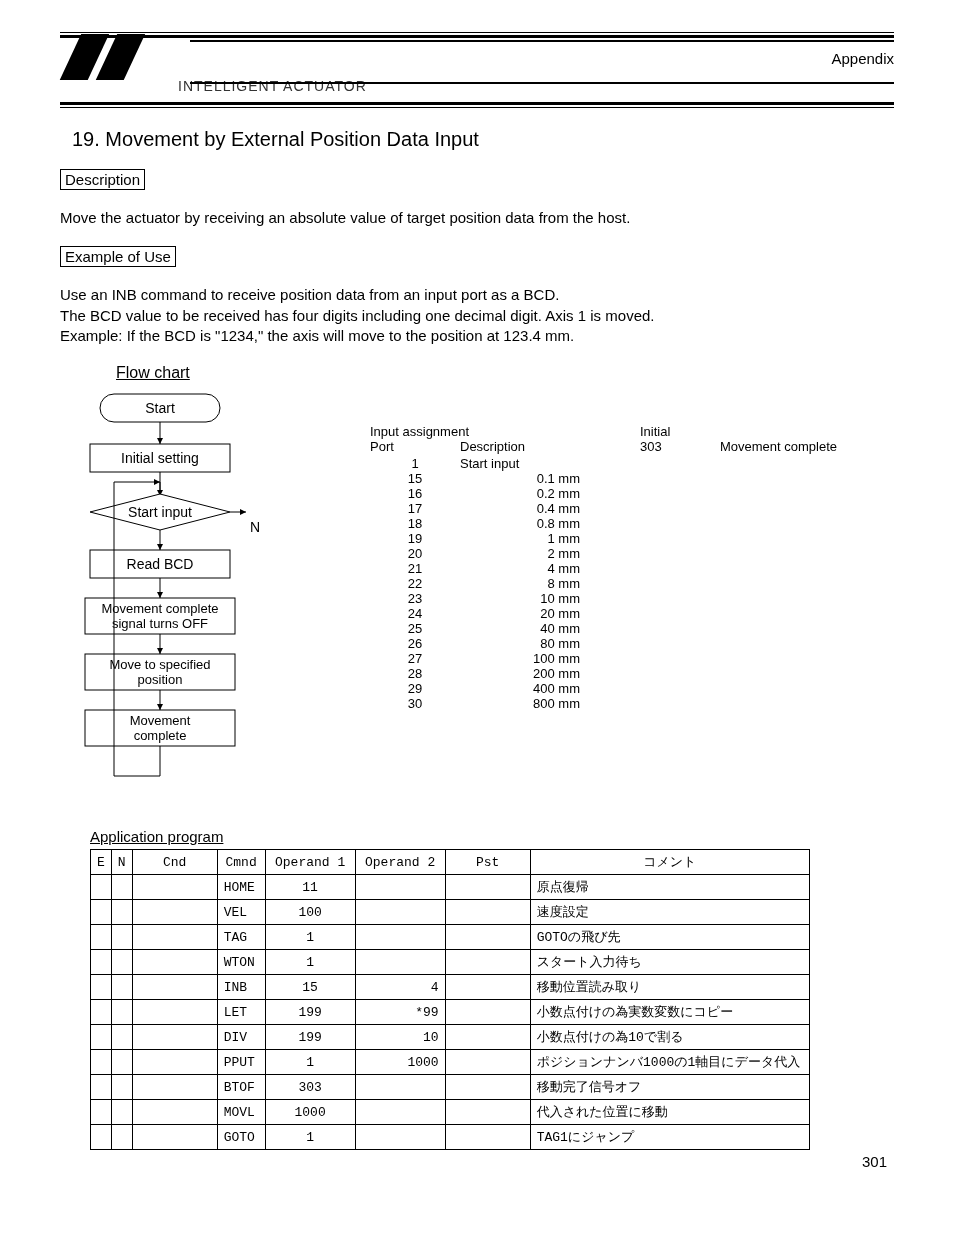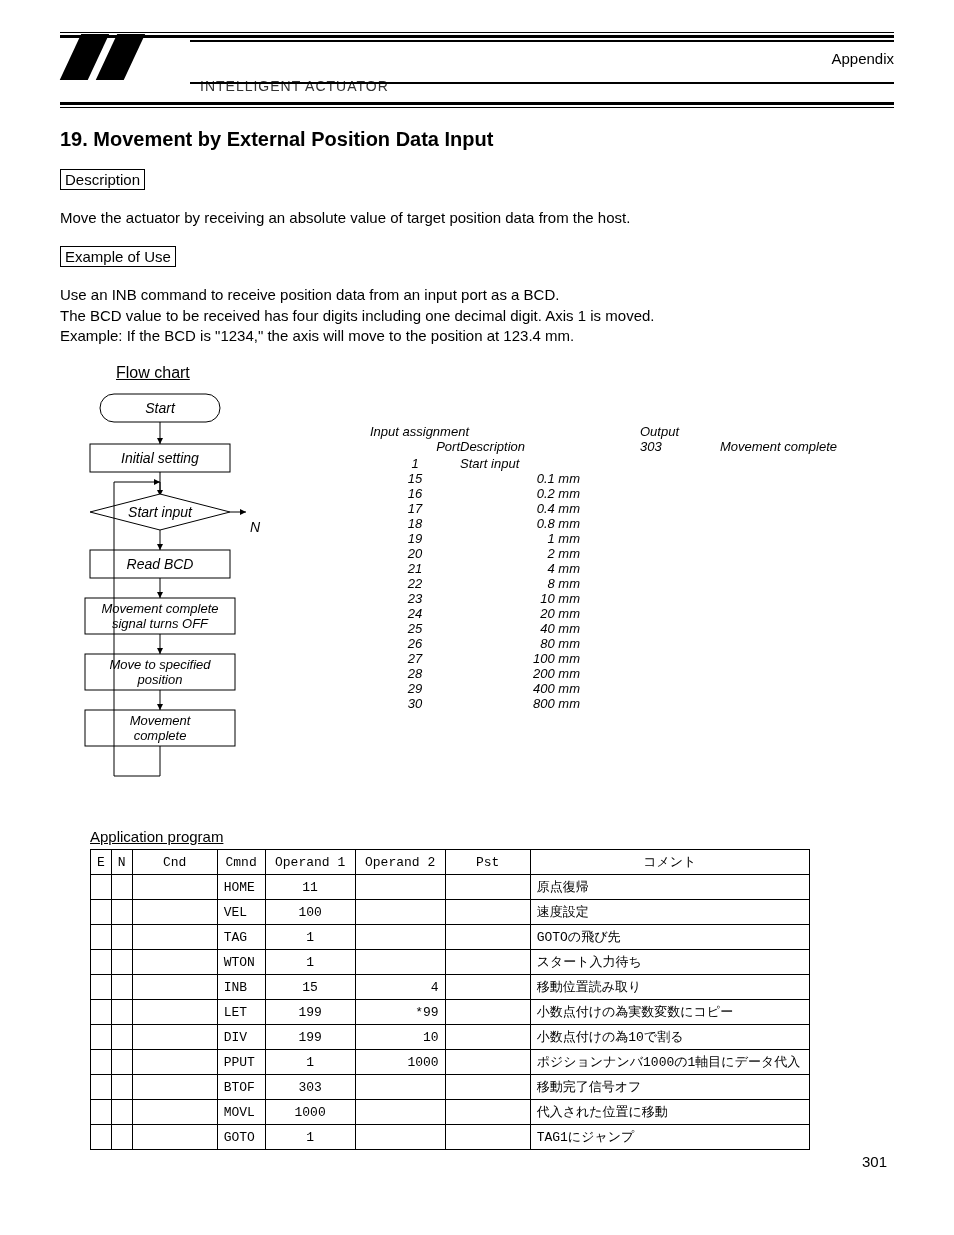--- a/index.html
+++ b/index.html
@@ -16,41 +16,41 @@
   .hr-thin  { border: none; border-top: 1px solid #000; margin: 2px 0; }
   .header-area { position: relative; height: 60px; }
   .logo {
     position: absolute; left: 10px; top: -6px;
     width: 110px; height: 48px;
     transform: skewX(-25deg);
     display: flex;
   }
   .logo .bar { background:#000; width:28px; height:46px; margin-right:8px; }
   .brand {
-    position: absolute; left: 140px; bottom: 6px;
+    position: absolute; left: 118px; bottom: 6px;
     font-size: 14px; letter-spacing: 1px; color:#333;
   }
   .brand-line {
     position:absolute; left: 130px; right: 0; top: 0;
     border-top: 2px solid #000;
   }
   .brand-line2 {
     position:absolute; left: 130px; right: 0; top: 42px;
     border-top: 2px solid #000;
   }
   .appendix { position:absolute; right:0; top:10px; font-size:15px;text-align:right; }
-  h1.title { font-size: 20px; font-weight: bold; margin: 20px 0 18px 0; }
+  h1.title { font-size: 20px; font-weight: normal; margin: 20px 0 18px 12px; }
   .boxed-label {
     display:inline-block; border:1px solid #000; padding: 1px 4px;
     font-size: 15px; margin-bottom: 10px;
   }
   .para { margin: 8px 0 18px 0; line-height: 1.35; }
   .flow-title { text-decoration: underline; font-size:16px; margin: 10px 0 4px 56px; }
 
-  .mid-row { display:flex; align-items:flex-start;font-style:italic; }
+  .mid-row { display:flex; align-items:flex-start; }
   
   .flow-col { width: 210px; position:relative; }
   .flow-svg { display:block; }
   
   .io-col { flex:1; padding-left: 100px; padding-top: 38px; font-size:13px; }
   .io-grid { display:grid; grid-template-columns: 90px 180px 80px auto; }
   .io-grid .hd { font-weight: normal; }
   .io-rows { margin-top: 2px; }
   .io-row { display:grid; grid-template-columns: 90px 180px; }
   .io-row .p { text-align:center; }
@@ -159,23 +159,23 @@
 
       <line x1="100" y1="360" x2="100" y2="390" stroke="#000"></line>
       <line x1="100" y1="390" x2="54" y2="390" stroke="#000"></line>
       <line x1="54" y1="390" x2="54" y2="96" stroke="#000"></line>
     </svg>
   </div>
 
   <div class="io-col">
     <div class="io-grid">
       <div class="hd" style="grid-column:1/3;">Input assignment</div>
-      <div class="hd">Output</div>
+      <div class="hd">Initial</div>
       <div></div>
-      <div class="hd" style="text-align:right">Port</div>
+      <div class="hd" style="text-align:left">Port</div>
       <div class="hd">Description</div>
       <div>303</div>
       <div>Movement complete</div>
     </div>
     <div class="io-rows" id="io-rows">
         <div class="io-row">
           <div class="p">1</div>
           <div class="d" style="text-align: left; padding-right: 0px; padding-left: 0px;">Start input</div>
         </div>
         <div class="io-row">

